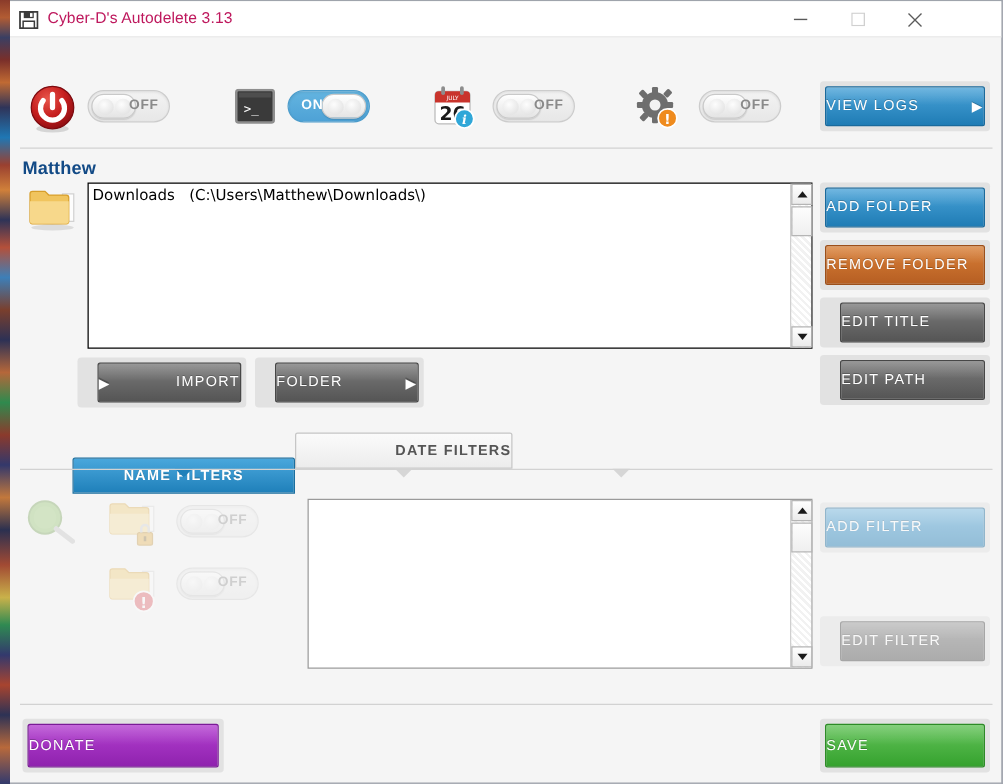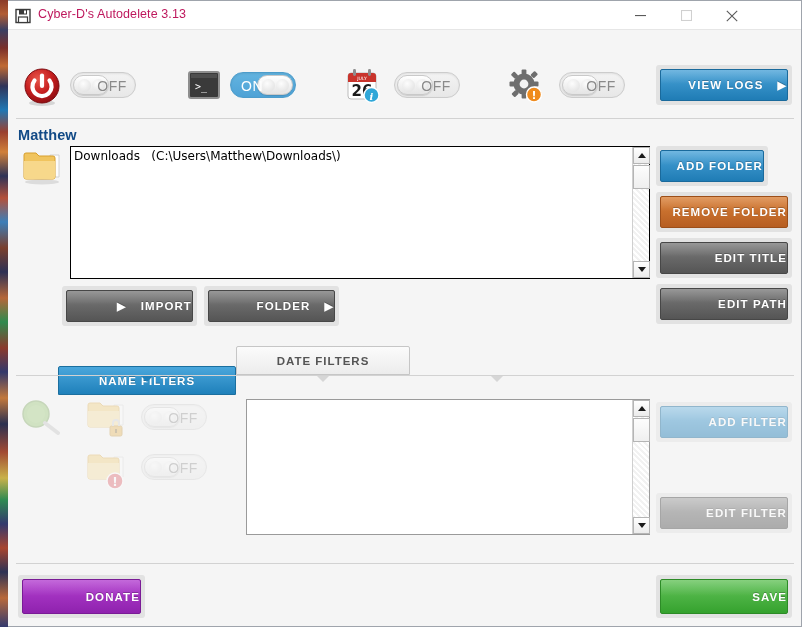--- a/index.html
+++ b/index.html
@@ -77,22 +77,22 @@
     border: 1px solid #c9c9c9;
     box-shadow: 0 1px 1px rgba(0,0,0,.12);
   }
   .toggle .knob:before, .toggle .knob:after {
     content:""; position:absolute; top:3px; width:13px; height:13px;
     border-radius:7px; background: radial-gradient(circle at 40% 35%, #fdfdfd, #dcdcdc);
   }
   .toggle .knob:before { left: 4px; }
   .toggle .knob:after  { left: 18px; }
   .toggle .lbl {
-    position: absolute; top: 5px; font-size: 14px;
-    font-weight: normal; letter-spacing: .6px;
+    position: absolute; top: 5px; font-size: 11px;
+    font-weight: bold; letter-spacing: .6px;
   }
   .toggle.off .knob { left: 2px; }
   .toggle.off .lbl  { right: 8px; color: #8a8a8a; }
   .toggle.on {
     background: linear-gradient(to bottom,#63b4e0,#4ea2d6);
     border-color: #4c9ccb;
   }
   .toggle.on .knob { right: 2px; }
   .toggle.on .lbl  { left: 10px; color: #ffffff; }
   .toggle.faded { opacity: .35; }
@@ -100,34 +100,34 @@
   
   .btn {
     position: absolute;
     border-radius: 3px;
     background: #e2e2e2;
     padding: 4px;
     display: flex;
   }
   .btn .face {
     flex: 1; border-radius: 2px;
-    display: flex; align-items: center; justify-content: flex-end;
-    font-size: 11.5px; font-weight: bold; letter-spacing: 1.1px;
+    display: flex; align-items: center; justify-content: space-between;
+    font-size: 11.5px; font-weight: normal; letter-spacing: 1.1px;
     color: #ffffff;
     text-shadow: 0 -1px 0 rgba(0,0,0,.25);
     position: relative;
   }
   .btn .face:after {
     content:""; position:absolute; left:0; right:0; top:0; height:48%;
     background: linear-gradient(to bottom, rgba(255,255,255,.22), rgba(255,255,255,0));
     border-radius:2px 2px 0 0; pointer-events:none;
   }
   .face.blue   { background: linear-gradient(to bottom,#4aa3d8,#1f7cb5); border:1px solid #1a6a9c; }
   .face.orange { background: linear-gradient(to bottom,#d98038,#b65e22); border:1px solid #9c4f1a; }
-  .face.gray   { background: linear-gradient(to bottom,#7b7b7b,#555555); border:1px solid #474747; }
+  .face.gray   { background: linear-gradient(to bottom,#7b7b7b,#555555); border:1px solid #474747;margin-left:12px; }
   .face.purple { background: linear-gradient(to bottom,#b33fd0,#8f22ae); border:1px solid #7a1b96; }
   .face.cancel { background: linear-gradient(to bottom,#cc7a3a,#a85620); border:1px solid #8f4718; }
   .face.green  { background: linear-gradient(to bottom,#64c35a,#35a22e); border:1px solid #2d8b27; }
   .btn.faded { opacity: .45; }
   .arrow-r { margin-left: 14px; font-size: 11px; }
   .arrow-l { margin-right: 14px; font-size: 11px; }
 
   
   .listbox {
     position: absolute; background: #ffffff;
@@ -338,21 +338,21 @@
       <span>IMPORT</span>
     </span>
   </div>
   <div class="btn" style="left:196px; top:285px; width:135px; height:40px;">
     <span class="face gray">
       <span>FOLDER</span>
       <span class="arrow-r">▶</span>
     </span>
   </div>
 
-  <div class="btn" style="left:648px; top:145px; width:112px; height:40px;">
+  <div class="btn" style="left:648px; top:145px; width:136px; height:40px;">
     <span class="face blue">
         <span>ADD FOLDER</span>
       </span>
   </div>
   <div class="btn" style="left:648px; top:191px; width:136px; height:40px;">
     <span class="face orange">
         <span>REMOVE FOLDER</span>
       </span>
   </div>
   <div class="btn" style="left:648px; top:237px; width:136px; height:40px;">
@@ -364,21 +364,21 @@
     <span class="face gray">
         <span>EDIT PATH</span>
       </span>
   </div>
 
   <div class="tab active" style="left:50px; width:178px;">
     <span>NAME FILTERS</span>
   </div>
   <div class="tab-chev active" style="left:132px;"></div>
 
-  <div class="tab" style="left:228px; width:174px;">
+  <div class="tab" style="left:228px; width:174px;justify-content:flex-end;">
     <span>DATE FILTERS</span>
   </div>
   <div class="tab-chev" style="left:308px;"></div>
 
   <div class="tab-chev" style="left:482px;"></div>
 
   <div class="hr" style="left:8px; top:374px; width:778px;"></div>
 
   <span class="ico faded" style="left:12px; top:398px;">
     <svg width="42" height="40" viewBox="0 0 42 40">
@@ -436,21 +436,21 @@
       </span>
   </div>
   <div class="btn faded" style="left:648px; top:492px; width:136px; height:40px;">
     <span class="face gray">
         <span>EDIT FILTER</span>
       </span>
   </div>
 
   <div class="hr" style="left:8px; top:562px; width:778px;"></div>
 
-  <div class="btn" style="left:10px; top:574px; width:127px; height:43px;">
+  <div class="btn" style="left:10px; top:574px; width:161px; height:43px;">
     <span class="face purple">
         <span>DONATE</span>
       </span>
   </div>
   <div class="btn" style="left:648px; top:574px; width:136px; height:43px;">
     <span class="face green">
         <span>SAVE</span>
       </span>
   </div>
 

